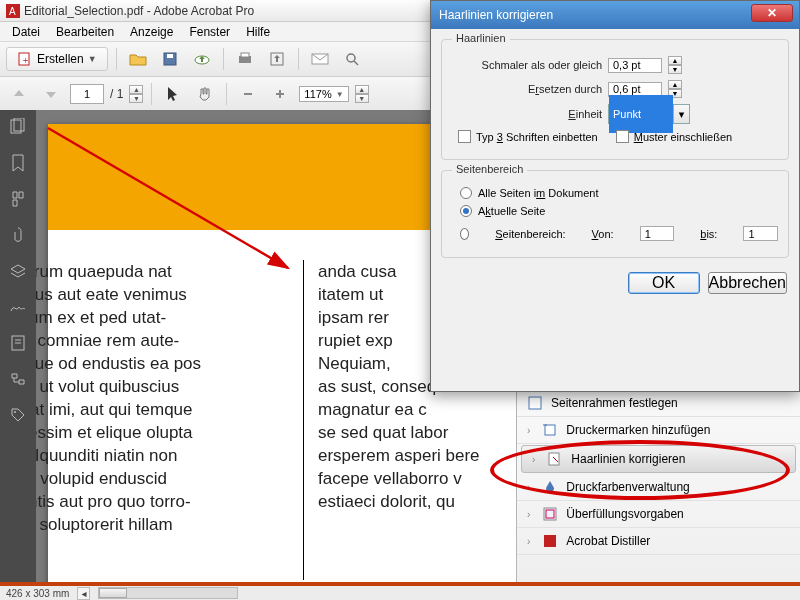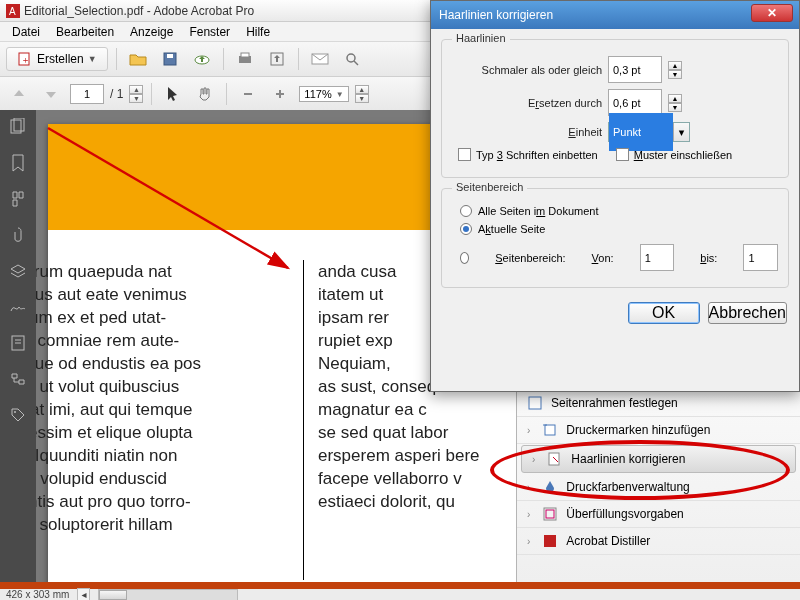--- a/index.html
+++ b/index.html
@@ -51,35 +51,35 @@
 .arrow-svg { position:absolute; left:40px; top:120px; pointer-events:none; }
 
 
 .dialog { position:absolute; left:430px; top:0; width:370px; height:392px; background:#f0f0f0; border:1px solid #6a6a6a; box-shadow:0 4px 14px rgba(0,0,0,.4); font-size:11px; }
 .dlg-title { height:28px; background:linear-gradient(#5aa0e0,#3b78bd); color:#fff; display:flex; align-items:center; padding:0 8px; font-size:12px; }
 .dlg-close { position:absolute; right:6px; top:3px; width:42px; height:18px; background:linear-gradient(#e77,#c33); border:1px solid #933; border-radius:3px; color:#fff; display:flex; align-items:center; justify-content:center; font-weight:bold; font-size:12px; }
 .group { border:1px solid #cfcfcf; border-radius:4px; margin:10px 10px 6px; padding:10px 10px 10px 10px; position:relative; }
 .group-title { position:absolute; left:10px; top:-8px; background:#f0f0f0; padding:0 4px; font-size:11px; color:#333; }
 .row { display:flex; align-items:center; gap:6px; margin:6px 0; }
 .row label { width:150px; text-align:right; color:#222; }
-.numbox { width:54px; height:27px; border:1px solid #aaa; background:#fff; font-size:11px; padding:0 4px; display:flex; align-items:center; }
+.numbox { width:54px; height:15px; border:1px solid #aaa; background:#fff; font-size:11px; padding:0 4px; display:flex; align-items:center; }
 .spin2 { display:flex; flex-direction:column; }
 .spin2 div { width:14px; height:9px; border:1px solid #aaa; background:linear-gradient(#fff,#e6e6e6); font-size:7px; line-height:7px; text-align:center; }
 .selbox { width:82px; height:20px; border:1px solid #8aa; background:#fff; display:flex; align-items:center; }
 .selbox .sval { background:#2a7de1; color:#fff; padding:13px 4px; flex:1; font-size:11px; }
 .selbox .sbtn { width:16px; height:100%; border-left:1px solid #aaa; display:flex; align-items:center; justify-content:center; background:linear-gradient(#f8f8f8,#e4e4e4); }
 .chk { width:13px; height:13px; border:1px solid #888; background:#fff; display:inline-flex; align-items:center; justify-content:center; }
 .radio { width:12px; height:12px; border:1px solid #777; border-radius:50%; background:#fff; display:inline-flex; align-items:center; justify-content:center; }
 .radio.sel::after { content:""; width:6px; height:6px; background:#3573c6; border-radius:50%; }
 .dlg-buttons { display:flex; justify-content:flex-end; gap:8px; padding:8px 12px; }
 .btn2 { min-width:72px; height:22px; border:1px solid #8a8a8a; border-radius:3px; background:linear-gradient(#fefefe,#e6e6e6); font-size:16px; display:flex; align-items:center; justify-content:center; }
 .btn2.primary { border-color:#3f7bbf; box-shadow:0 0 0 1px #8ec4ff inset; }
 
 
-.status { position:absolute; left:0; right:0; bottom:0; height:18px; background:#ececec; border-top:7px solid #c2410c; font-size:10px; display:flex; align-items:center; padding:0 6px; color:#444; gap:8px; }
+.status { position:absolute; left:0; right:0; bottom:0; height:18px; background:#ececec; border-top:4px solid #c2410c; font-size:10px; display:flex; align-items:center; padding:0 6px; color:#444; gap:8px; }
 .status .scroll { flex:1; height:12px; background:#ddd; border:1px solid #bbb; position:relative; max-width:140px; }
 .status .scroll .thumb { position:absolute; left:0; top:0; bottom:0; width:28px; background:linear-gradient(#f6f6f6,#d8d8d8); border:1px solid #aaa;}
 .und { text-decoration: underline; }
 </style>
 </head>
 <body>
 
 <div class="titlebar">
   <svg width="14" height="14">
       <rect width="14" height="14" fill="#c02020"></rect>

